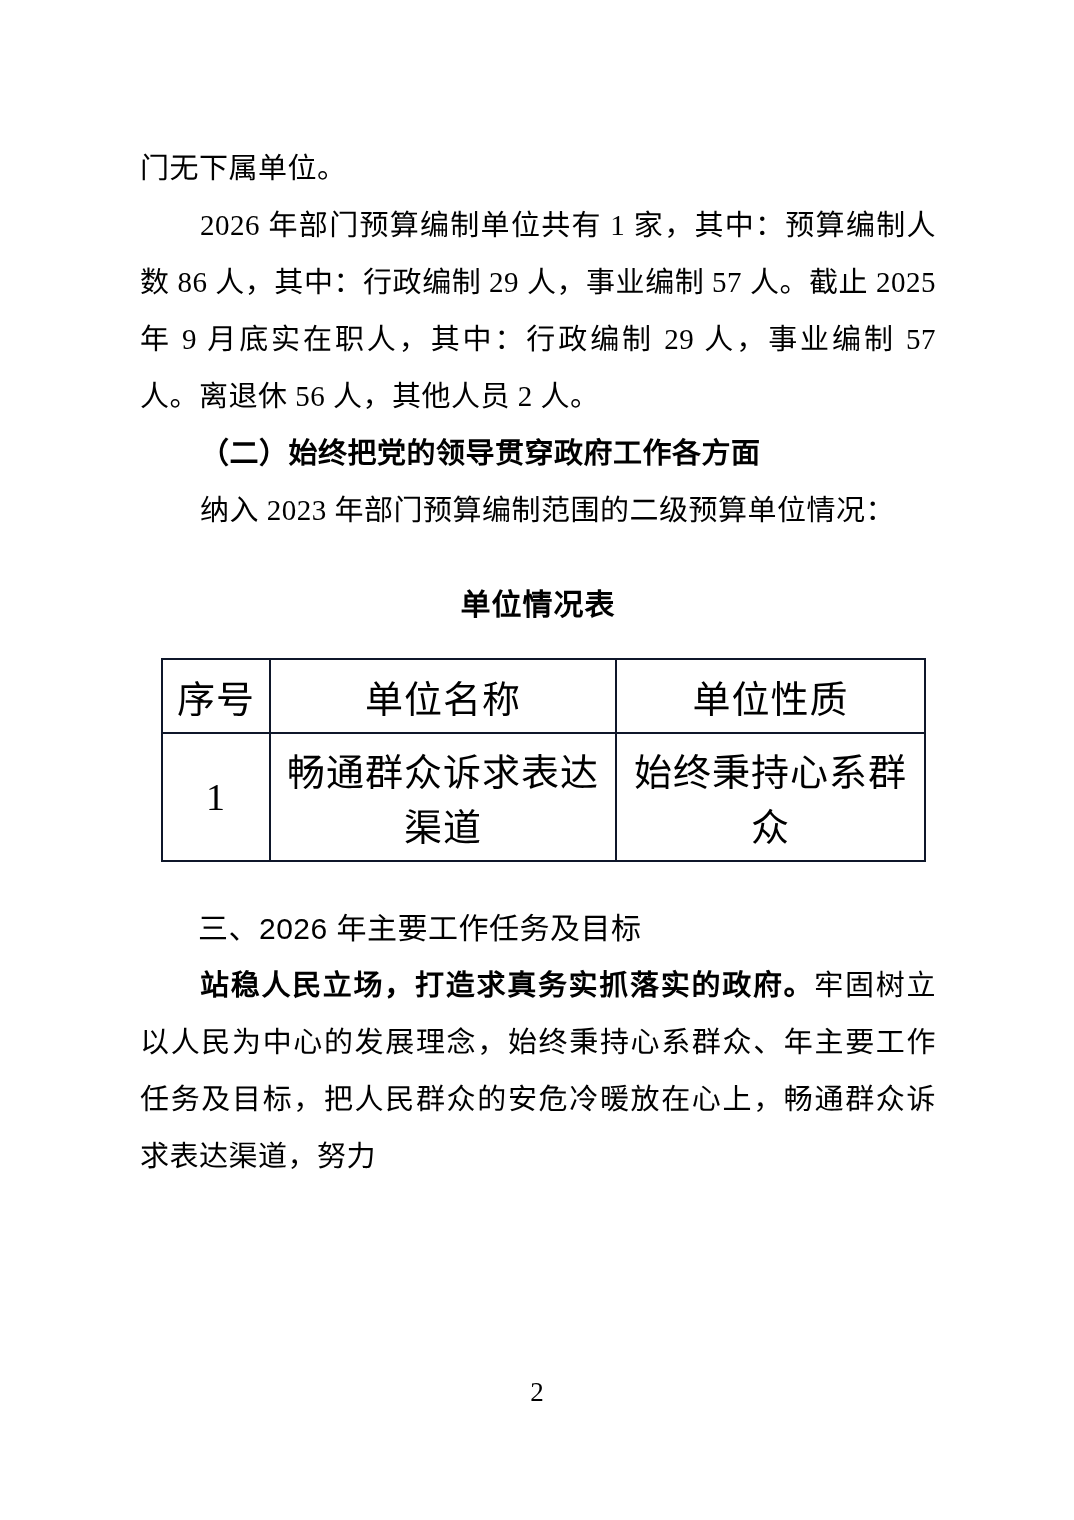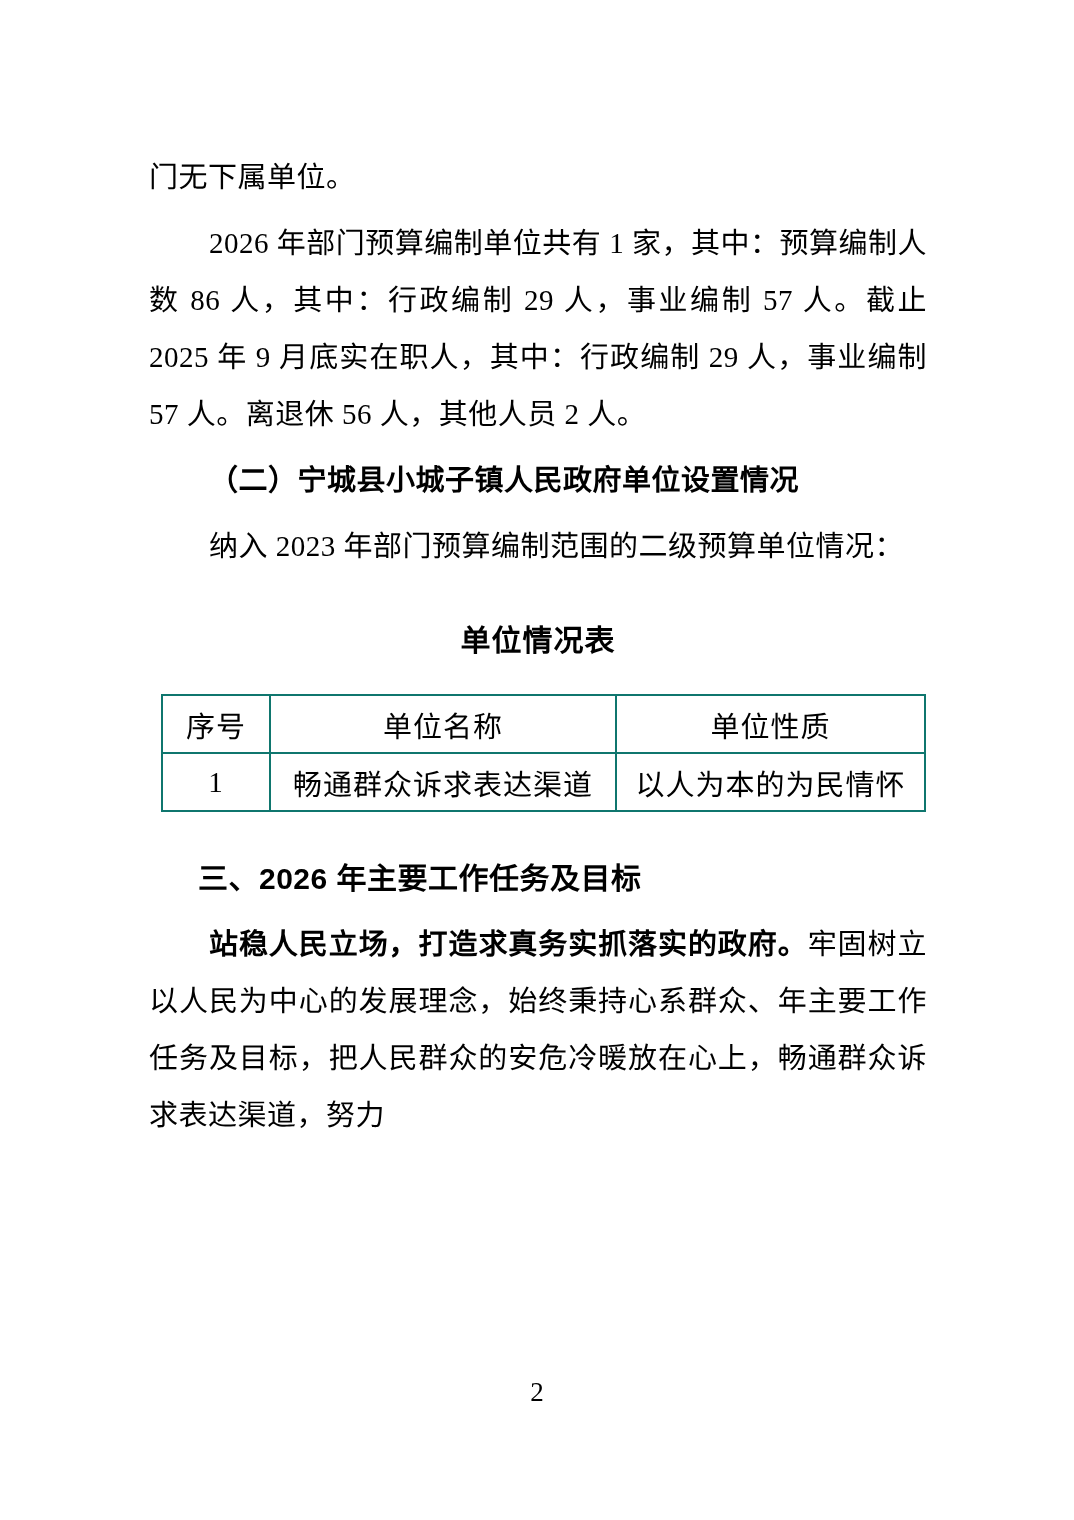--- a/index.html
+++ b/index.html
@@ -16,21 +16,21 @@
     font-family: "Liberation Serif", "DejaVu Serif", serif;
     overflow: hidden;
   }
   .content {
     position: absolute;
     left: 140px;
     top: 140px;
     width: 796px;
   }
   p.body-text {
-    margin: 9px;
+    margin: 0;
     font-size: 29px;
     line-height: 57px;
     text-align: justify;
     letter-spacing: 0.5px;
   }
   .indent { text-indent: 60px; }
   .kai-bold {
     font-weight: bold;
   }
   .lead-bold {
@@ -46,37 +46,37 @@
     letter-spacing: 1px;
   }
   table.unit-table {
     border-collapse: collapse;
     margin: 22px 0 0 21px;
     table-layout: fixed;
     width: 763px;
   }
   table.unit-table th,
   table.unit-table td {
-    border: 2px solid #0f766e;
+    border: 2px solid #0f172a;
     height: 56px;
     text-align: center;
     vertical-align: middle;
-    font-size: 29px;
+    font-size: 38px;
     font-weight: normal;
-    padding: 0;
+    padding: 8px;
     letter-spacing: 1px;
   }
   .col-index  { width: 108px; }
   .col-name   { width: 346px; }
   .col-nature { width: 309px; }
   .section-heading {
     margin: 38px 0 0 0;
     font-size: 30px;
     line-height: 57px;
-    font-weight: bold;
+    font-weight: normal;
     font-family: "Liberation Sans", "DejaVu Sans", sans-serif;
     text-indent: 58px;
     letter-spacing: 0.5px;
   }
   .after-heading { margin-top: 12px; }
   .para-gap { margin-top: 18px; }
   .page-number {
     position: absolute;
     left: 0;
     top: 1376px;
@@ -89,21 +89,21 @@
 </head>
 <body>
 
 <div class="page">
   <div class="content">
 
     <p class="body-text">门无下属单位。</p>
 
     <p class="body-text indent">2026 年部门预算编制单位共有 1 家，其中：预算编制人数 86 人，其中：行政编制 29 人，事业编制 57 人。截止 2025 年 9 月底实在职人，其中：行政编制 29 人，事业编制 57 人。离退休 56 人，其他人员 2 人。</p>
 
-    <p class="body-text indent kai-bold">（二）宁城县小城子镇人民政府单位设置情况</p>
+    <p class="body-text indent kai-bold">（二）始终把党的领导贯穿政府工作各方面</p>
 
     <p class="body-text indent">纳入 2023 年部门预算编制范围的二级预算单位情况：</p>
 
     <h3 class="table-title">单位情况表</h3>
 
     <table class="unit-table">
       <colgroup>
         <col class="col-index">
         <col class="col-name">
         <col class="col-nature">
@@ -112,21 +112,21 @@
         <tr>
           <th>序号</th>
           <th>单位名称</th>
           <th>单位性质</th>
         </tr>
       </thead>
       <tbody>
         <tr>
           <td>1</td>
           <td>畅通群众诉求表达渠道</td>
-          <td>以人为本的为民情怀</td>
+          <td>始终秉持心系群众</td>
         </tr>
       </tbody>
     </table>
 
     <h2 class="section-heading">三、2026 年主要工作任务及目标</h2>
 
 
     <p class="body-text indent para-gap">
       <span class="lead-bold">站稳人民立场，打造求真务实抓落实的政府。</span><span>牢固树立以人民为中心的发展理念，始终秉持心系群众、年主要工作任务及目标，把人民群众的安危冷暖放在心上，畅通群众诉求表达渠道，努力</span>
     </p>

